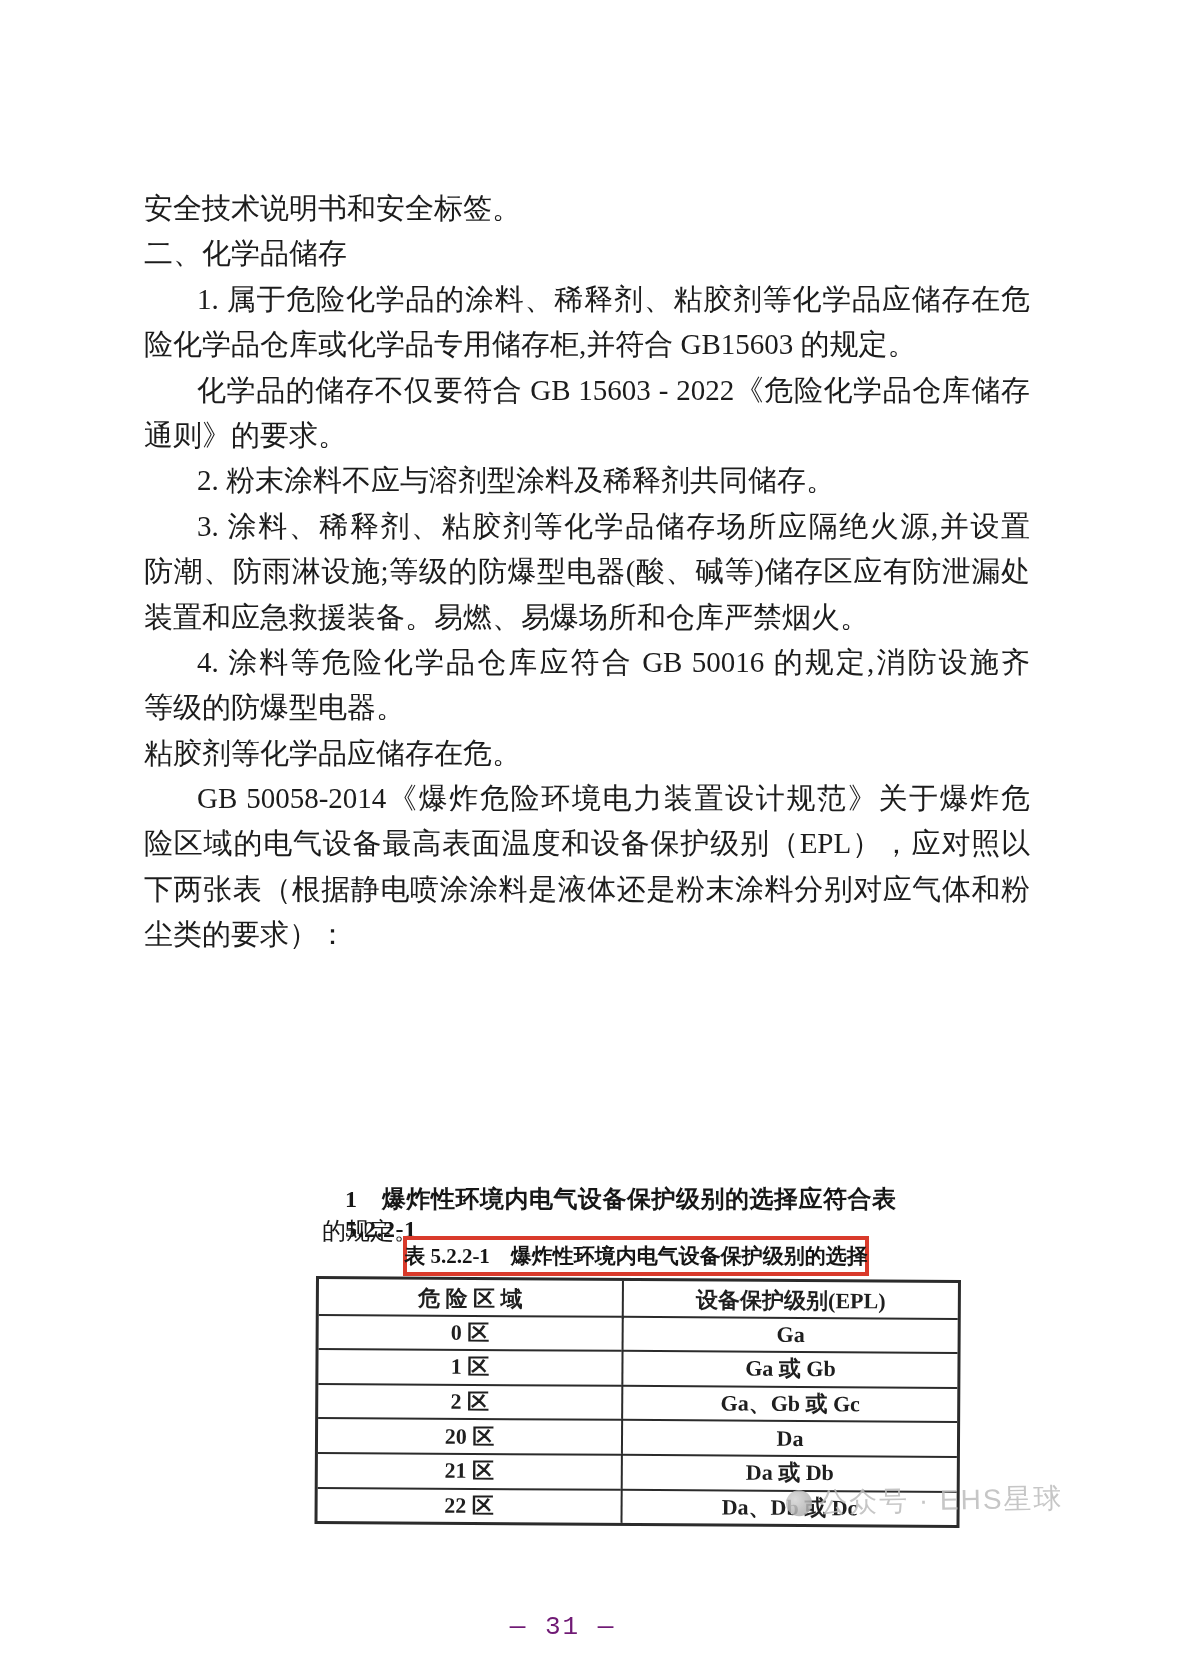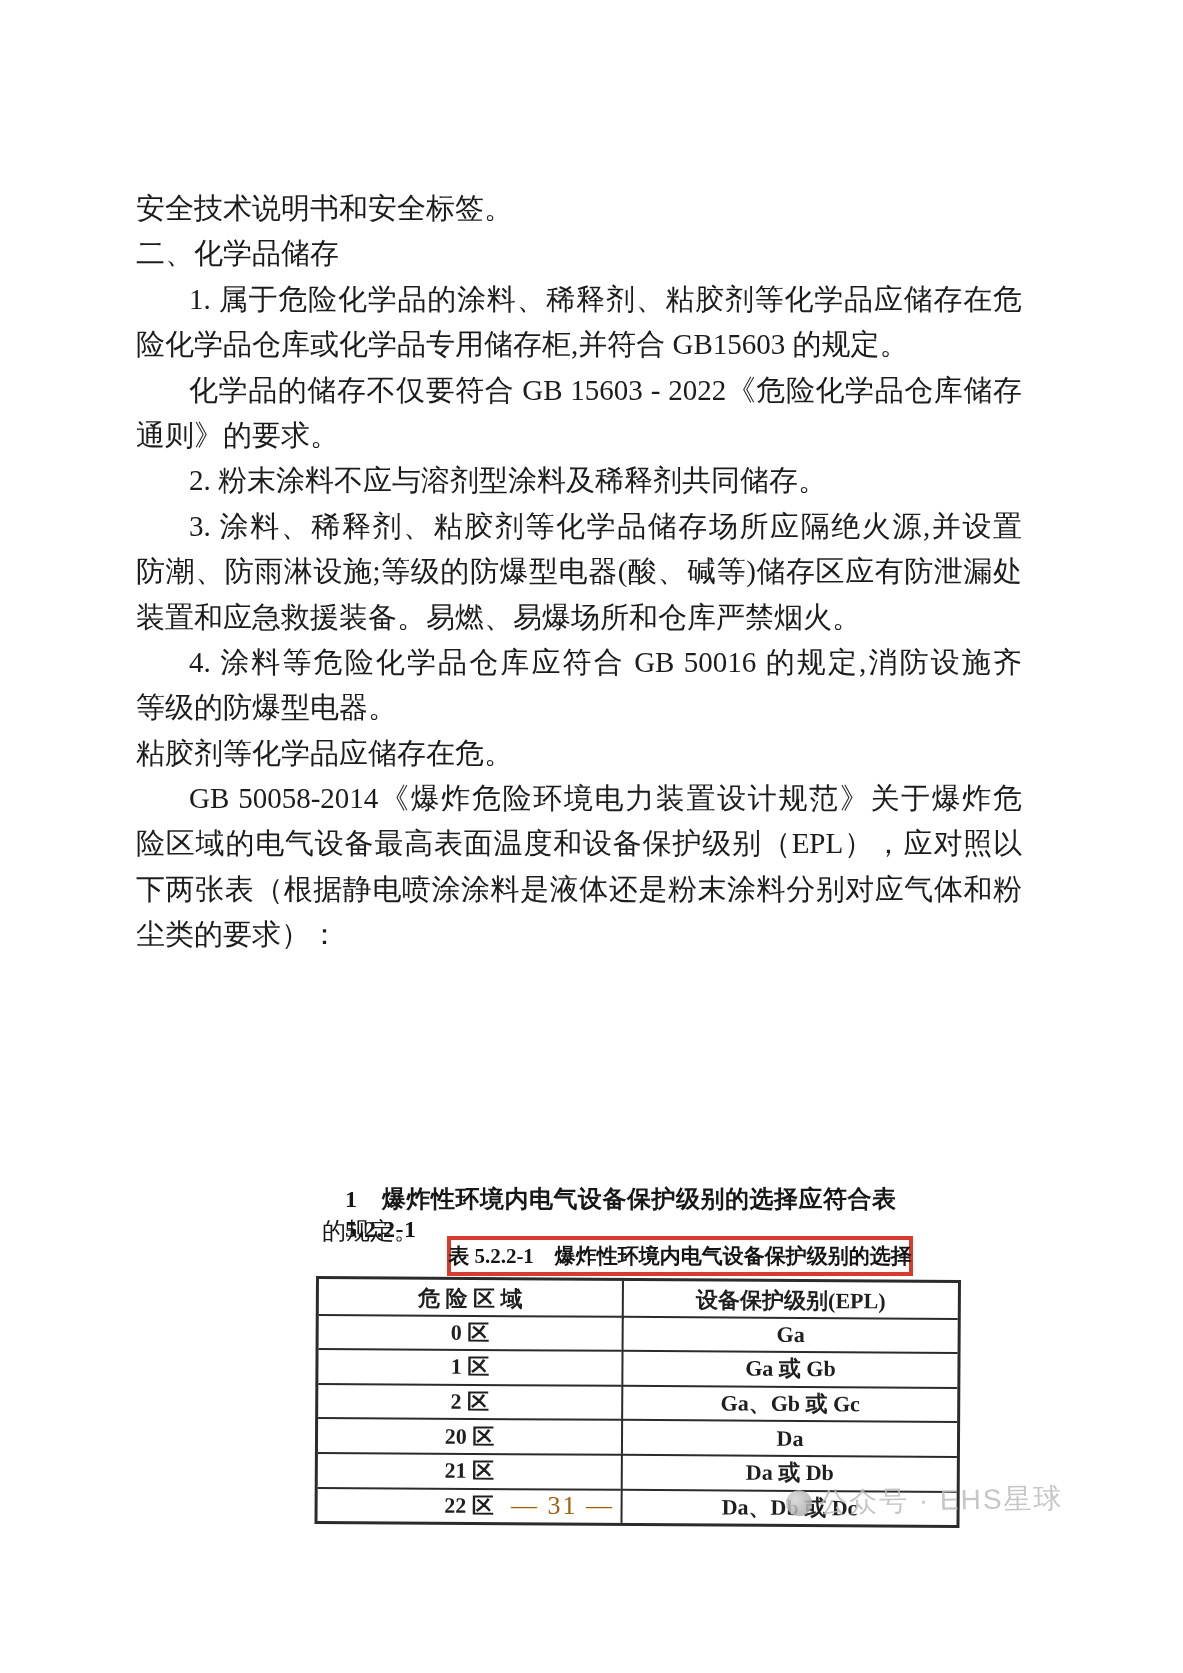--- a/index.html
+++ b/index.html
@@ -9,21 +9,21 @@
     height: 1673px;
     background: #ffffff;
     overflow: hidden;
     font-family: "Liberation Serif", "DejaVu Serif", serif;
     color: #1a1a1a;
   }
 
   
   .body-text {
     position: absolute;
-    left: 136px;
+    left: 144px;
     top: 186px;
     width: 886px;
     font-size: 29px;
     color: #1c1c1c;
   }
   .bl {
     height: 45.4px;
     line-height: 45.4px;
     overflow: hidden;
     white-space: pre-wrap;
@@ -58,21 +58,20 @@
     left: 403px;
     top: 1236px;
     width: 466px;
     height: 40px;
     box-sizing: border-box;
     border: 4px solid #d93a2b;
     display: flex;
     align-items: center;
     justify-content: center;
     background: #ffffff;
-    margin-left: 44px;
   }
   .caption-box .caption-text {
     font-size: 21px;
     font-weight: 700;
     color: #151515;
     white-space: nowrap;
   }
 
   
   .zone-table {
@@ -128,26 +127,27 @@
     font-size: 28px;
     color: #bdbdbd;
     letter-spacing: 2px;
     white-space: nowrap;
   }
 
   
   .page-number {
     position: absolute;
     left: 470px;
-    top: 1491px;
+    top: 1612px;
     width: 185px;
     text-align: center;
     font-size: 26px;
-    color: #a16207;
+    color: #701a75;
     letter-spacing: 2px;
+    font-family: Liberation Mono, monospace;
   }
 </style>
 </head>
 <body>
 
 <div class="page">
 
   <div class="body-text">
     <div class="bl">安全技术说明书和安全标签。</div>
     <div class="bl">二、化学品储存</div>

